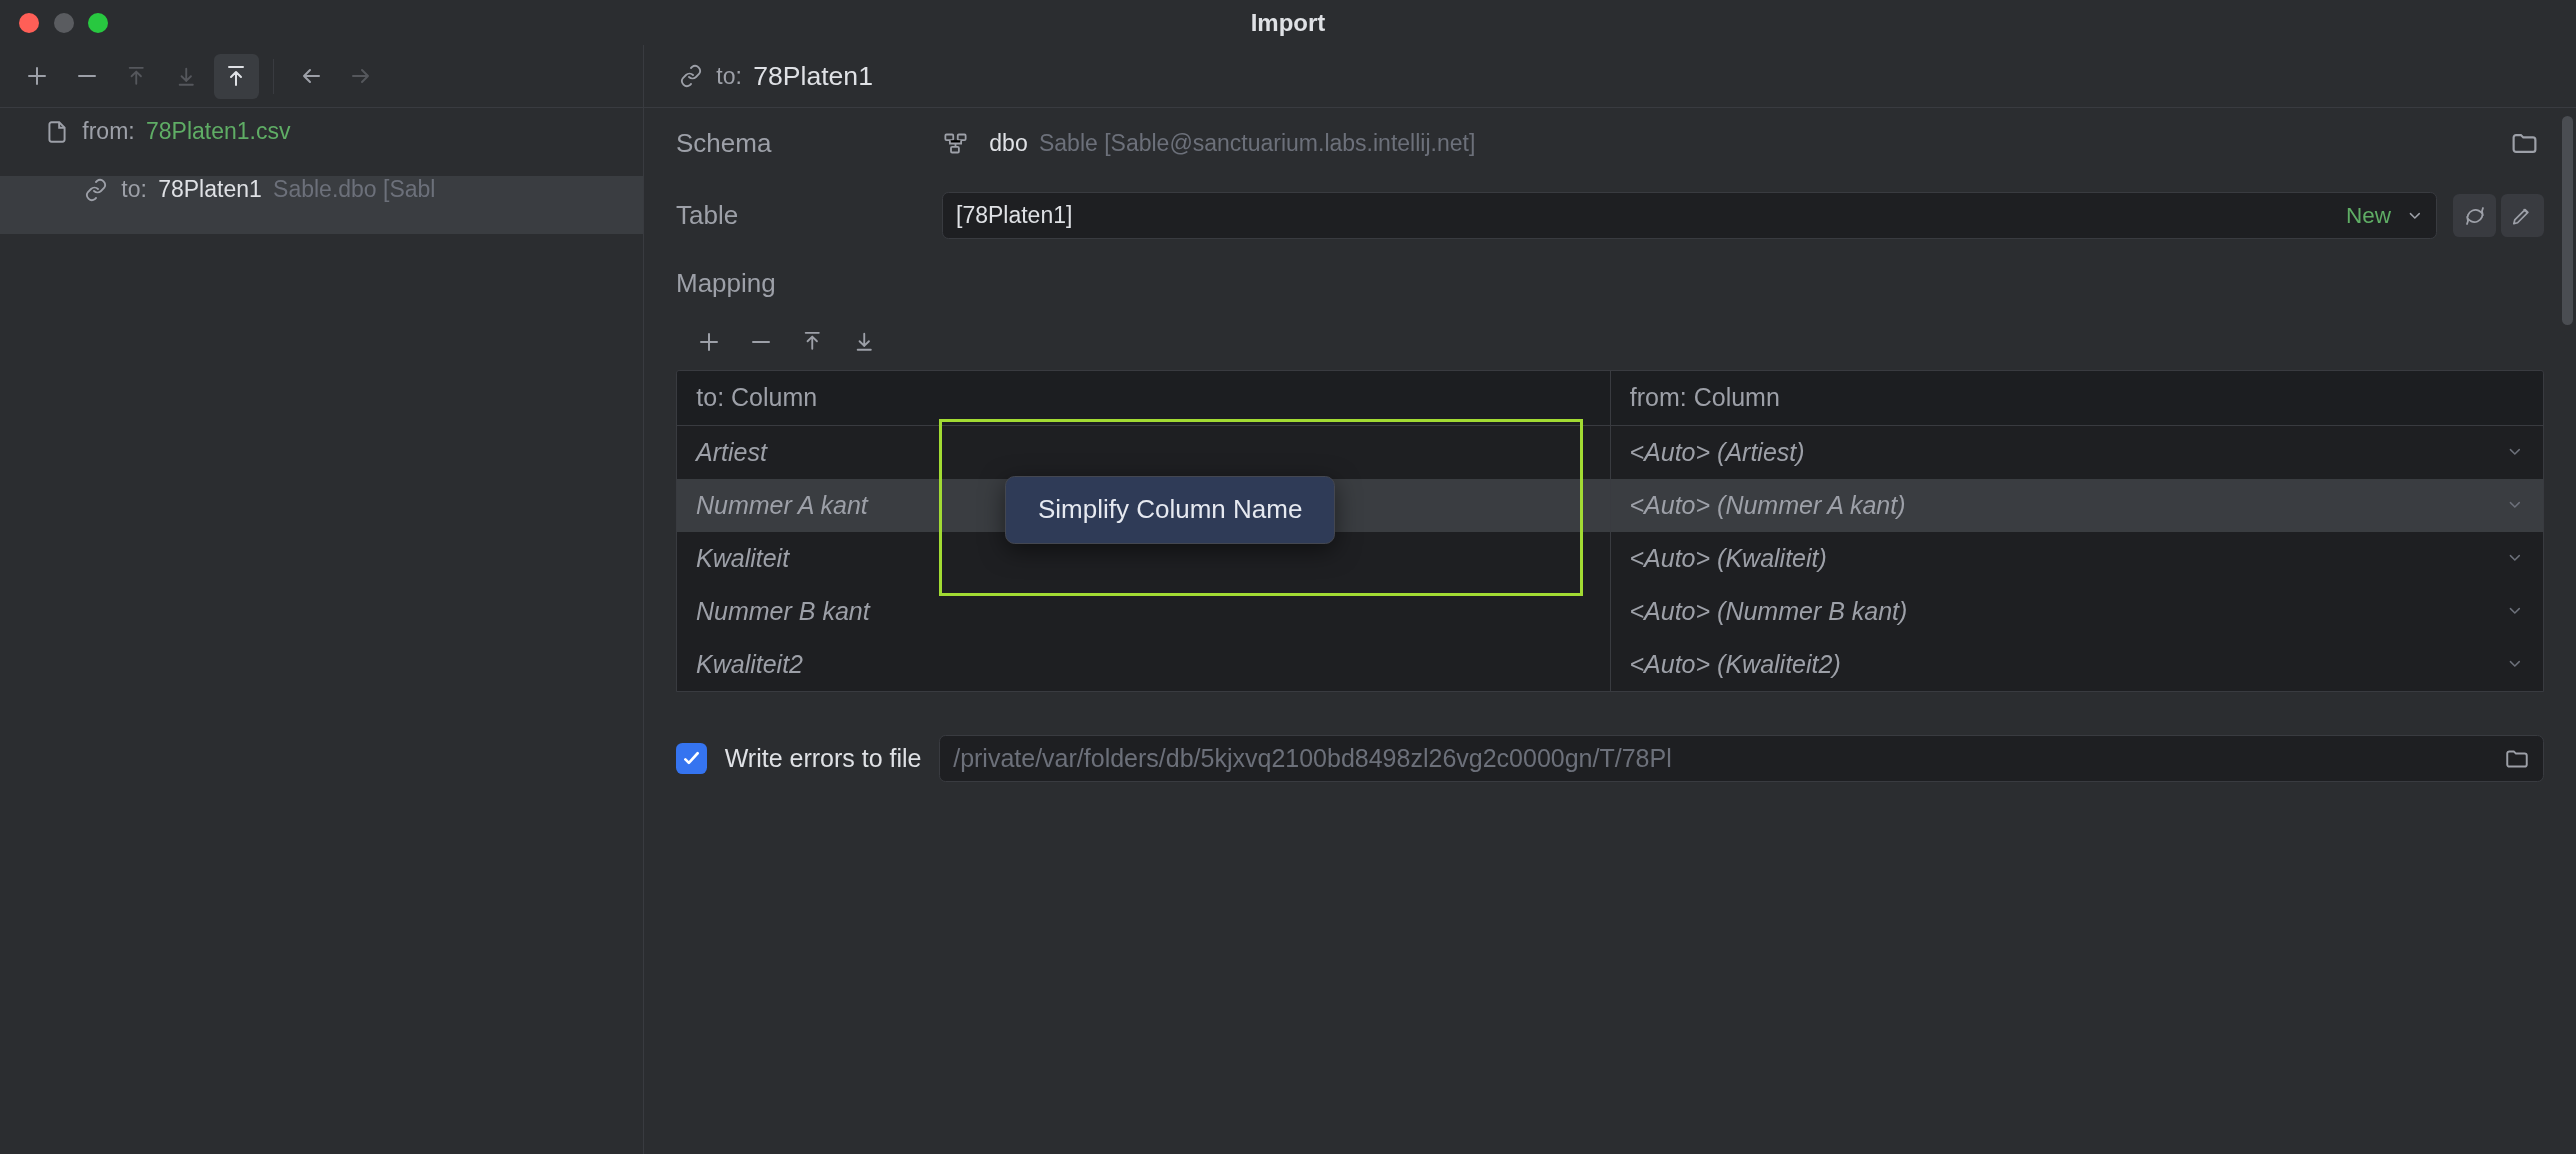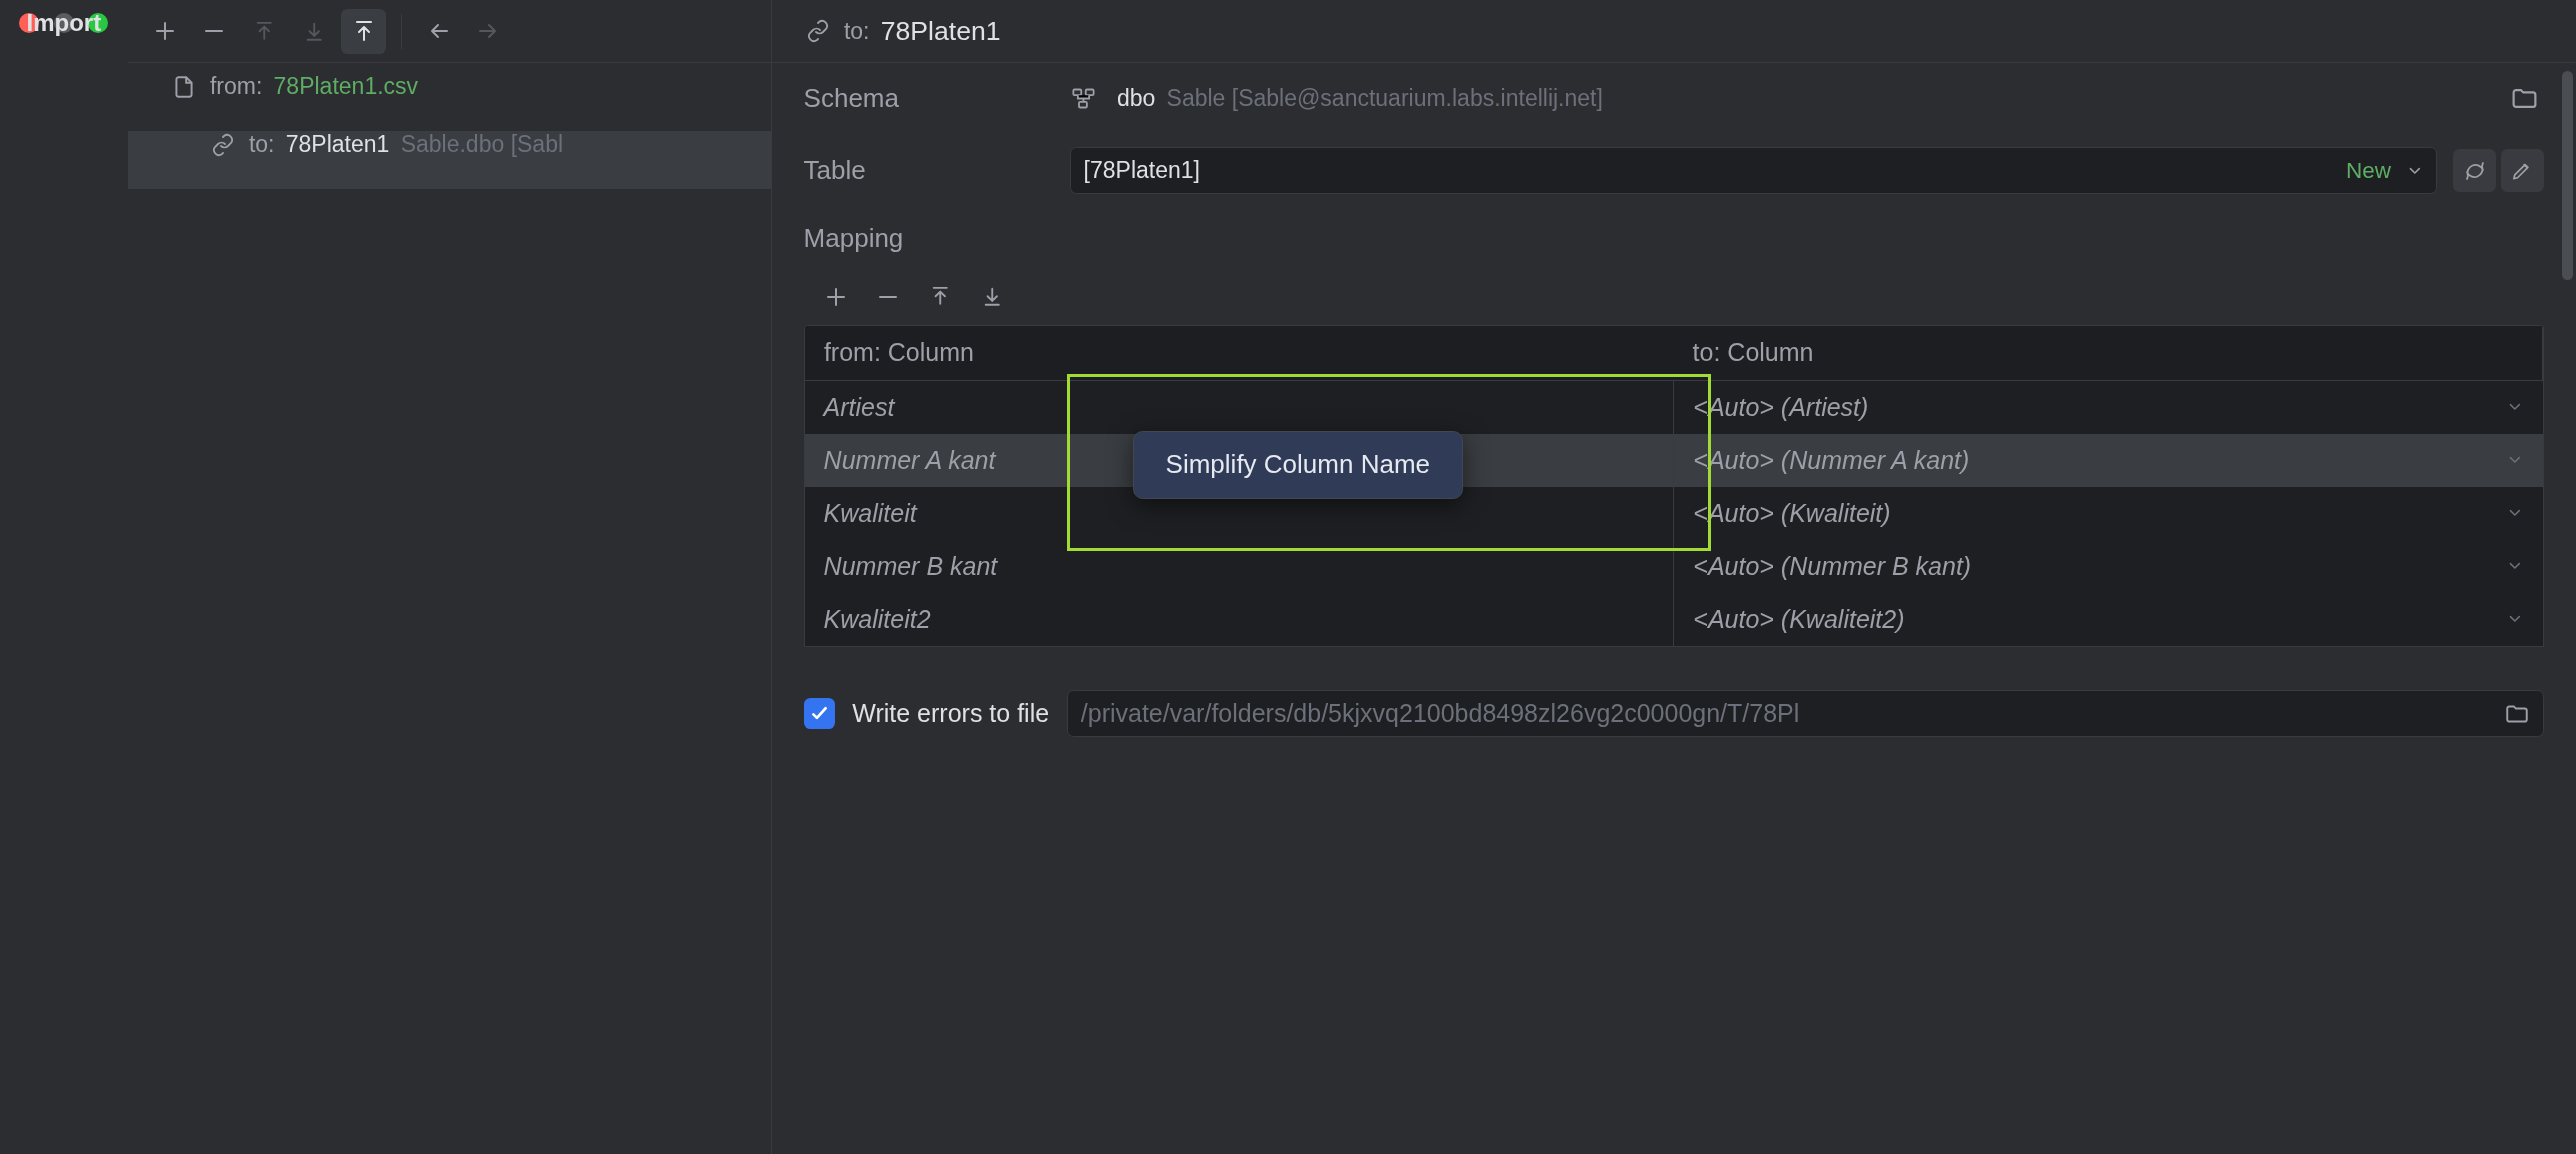--- a/index.html
+++ b/index.html
@@ -26,21 +26,21 @@
     margin: 0; padding: 0;
     width: 2576px; height: 1154px;
     background: var(--bg-main);
     color: var(--text);
     font-family: -apple-system, BlinkMacSystemFont, "Segoe UI", sans-serif;
     font-size: 23px;
     overflow: hidden;
   }
   .window {
     width: 100%; height: 100%;
-    display: flex; flex-direction: row;
+    display: flex; flex-direction: column;
   }
   
   .titlebar {
     height: 45px;
     display: flex;
     align-items: center;
     padding: 0 19.3px;
     position: relative;
   }
   .traffic-lights { display: flex; gap: 14.5px; align-items: center; }
@@ -414,22 +414,22 @@
             </div>
             <div class="mt-btn">
               <svg width="22.5" height="22.5" viewBox="0 0 24 24">
                   <path d="M12 4v13m0 0l-5-5m5 5l5-5M5 21h14" stroke="currentColor" stroke-width="2" stroke-linecap="round" stroke-linejoin="round"></path>
                 </svg>
             </div>
           </div>
 
           <div class="mapping-table" style="position:relative">
             <div class="mt-head">
+              <div class="col col-to">to: Column</div>
               <div class="col col-from">from: Column</div>
-              <div class="col col-to">to: Column</div>
             </div>
 
             <div class="mt-row">
               <div class="cell to">Artiest</div>
               <div class="cell from">
                 <span>&lt;Auto&gt; (Artiest)</span>
                 <span class="chev">
                     <svg width="17.7" height="17.7" viewBox="0 0 24 24">
                       <path d="M6 9l6 6 6-6" stroke="currentColor" stroke-width="2" fill="none" stroke-linecap="round"></path>
                     </svg>

